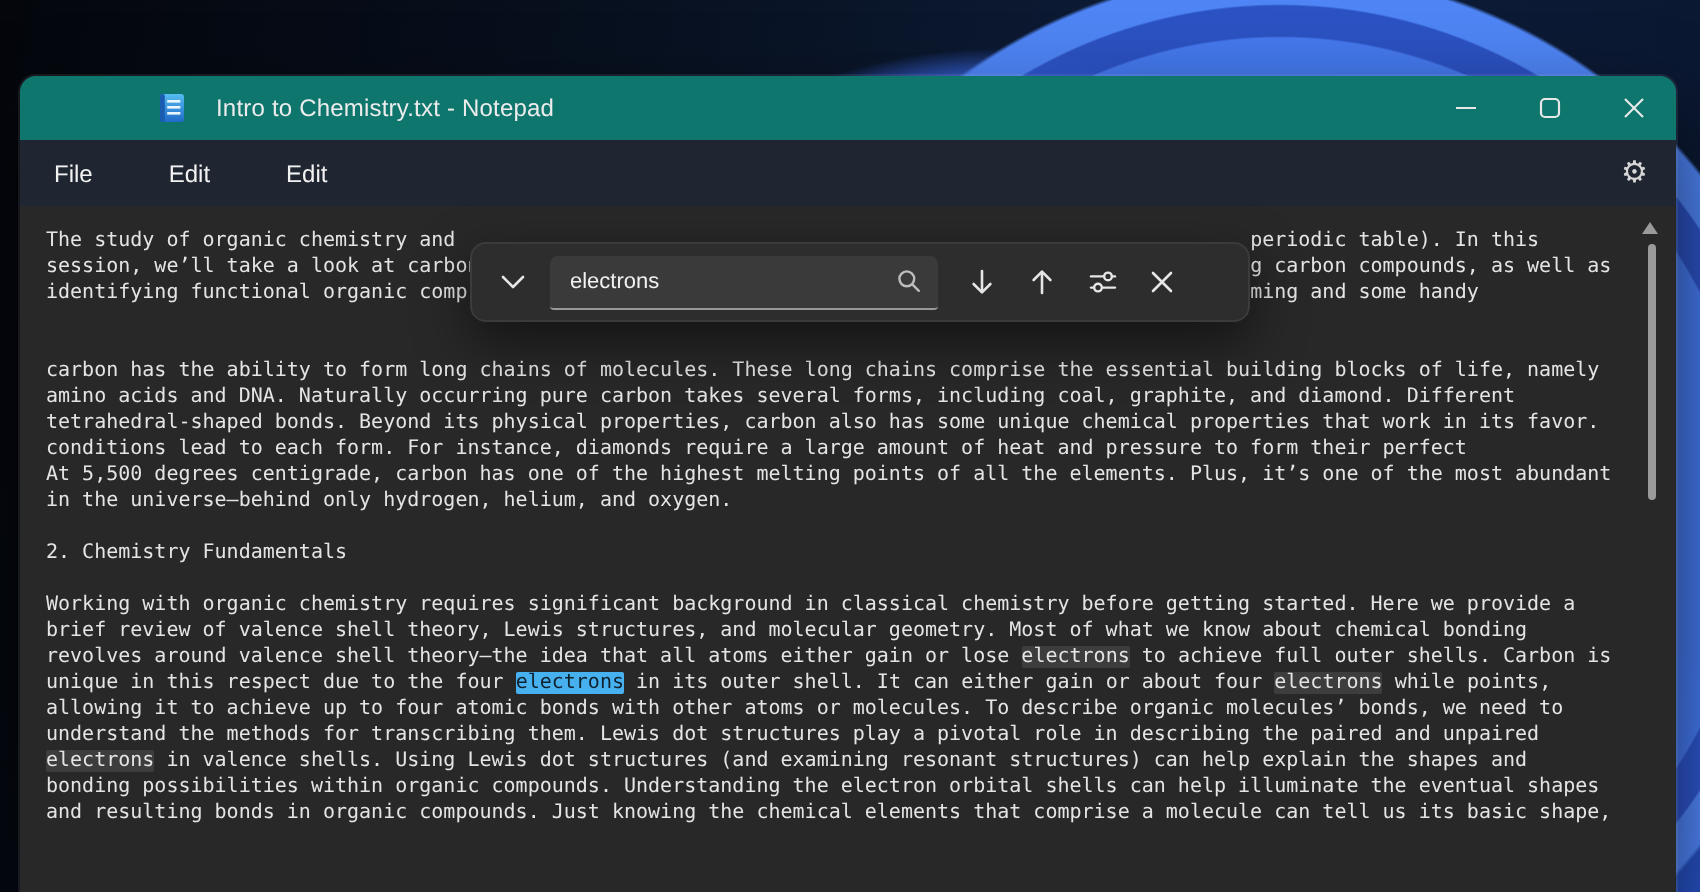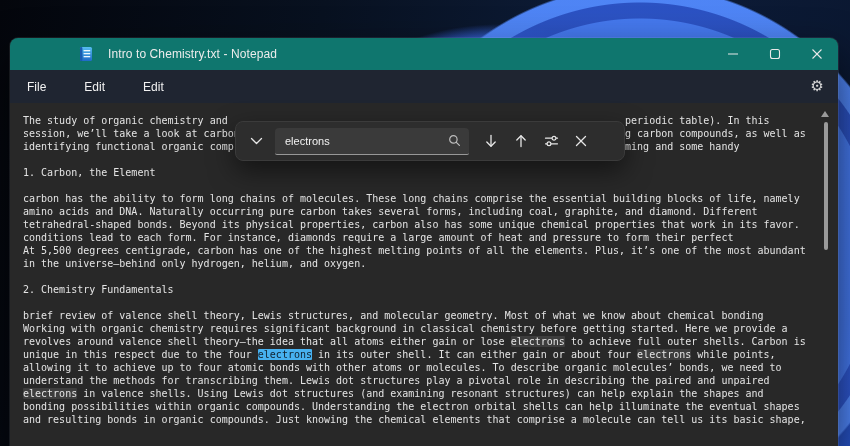--- a/index.html
+++ b/index.html
@@ -134,33 +134,32 @@
     <div class="menu-item">Edit</div>
     <button class="settings-btn">⚙</button>
   </div>
 
   <div class="editor">
     <div>
         <div class="line"><span>The study of organic chemistry and </span><span>                                                                 </span><span>periodic table). In this</span></div>
         <div class="line"><span>session, we’ll take a look at carbon</span><span>                                                                </span><span>g carbon compounds, as well as</span></div>
         <div class="line"><span>identifying functional organic comp</span><span>                                                                 </span><span>ming and some handy</span></div>
         <div class="line"><span></span></div>
-        <div class="line"><span>1. Carbon, the Element</span></div>
         <div class="line"><span></span></div>
         <div class="line"><span>carbon has the ability to form long chains of molecules. These long chains comprise the essential building blocks of life, namely</span></div>
         <div class="line"><span>amino acids and DNA. Naturally occurring pure carbon takes several forms, including coal, graphite, and diamond. Different</span></div>
         <div class="line"><span>tetrahedral-shaped bonds. Beyond its physical properties, carbon also has some unique chemical properties that work in its favor.</span></div>
         <div class="line"><span>conditions lead to each form. For instance, diamonds require a large amount of heat and pressure to form their perfect</span></div>
         <div class="line"><span>At 5,500 degrees centigrade, carbon has one of the highest melting points of all the elements. Plus, it’s one of the most abundant</span></div>
         <div class="line"><span>in the universe—behind only hydrogen, helium, and oxygen.</span></div>
         <div class="line"><span></span></div>
         <div class="line"><span>2. Chemistry Fundamentals</span></div>
         <div class="line"><span></span></div>
+        <div class="line"><span>Working with organic chemistry requires significant background in classical chemistry before getting started. Here we provide a</span></div>
         <div class="line"><span>brief review of valence shell theory, Lewis structures, and molecular geometry. Most of what we know about chemical bonding</span></div>
-        <div class="line"><span>Working with organic chemistry requires significant background in classical chemistry before getting started. Here we provide a</span></div>
         <div class="line"><span>revolves around valence shell theory—the idea that all atoms either gain or lose </span><span class="hl-match">electrons</span><span> to achieve full outer shells. Carbon is</span></div>
         <div class="line"><span>unique in this respect due to the four </span><span class="hl-active">electrons</span><span> in its outer shell. It can either gain or about four </span><span class="hl-match">electrons</span><span> while points,</span></div>
         <div class="line"><span>allowing it to achieve up to four atomic bonds with other atoms or molecules. To describe organic molecules’ bonds, we need to</span></div>
         <div class="line"><span>understand the methods for transcribing them. Lewis dot structures play a pivotal role in describing the paired and unpaired</span></div>
         <div class="line"><span class="hl-match">electrons</span><span> in valence shells. Using Lewis dot structures (and examining resonant structures) can help explain the shapes and</span></div>
         <div class="line"><span>bonding possibilities within organic compounds. Understanding the electron orbital shells can help illuminate the eventual shapes</span></div>
         <div class="line"><span>and resulting bonds in organic compounds. Just knowing the chemical elements that comprise a molecule can tell us its basic shape,</span></div>
       </div>
   </div>
 

